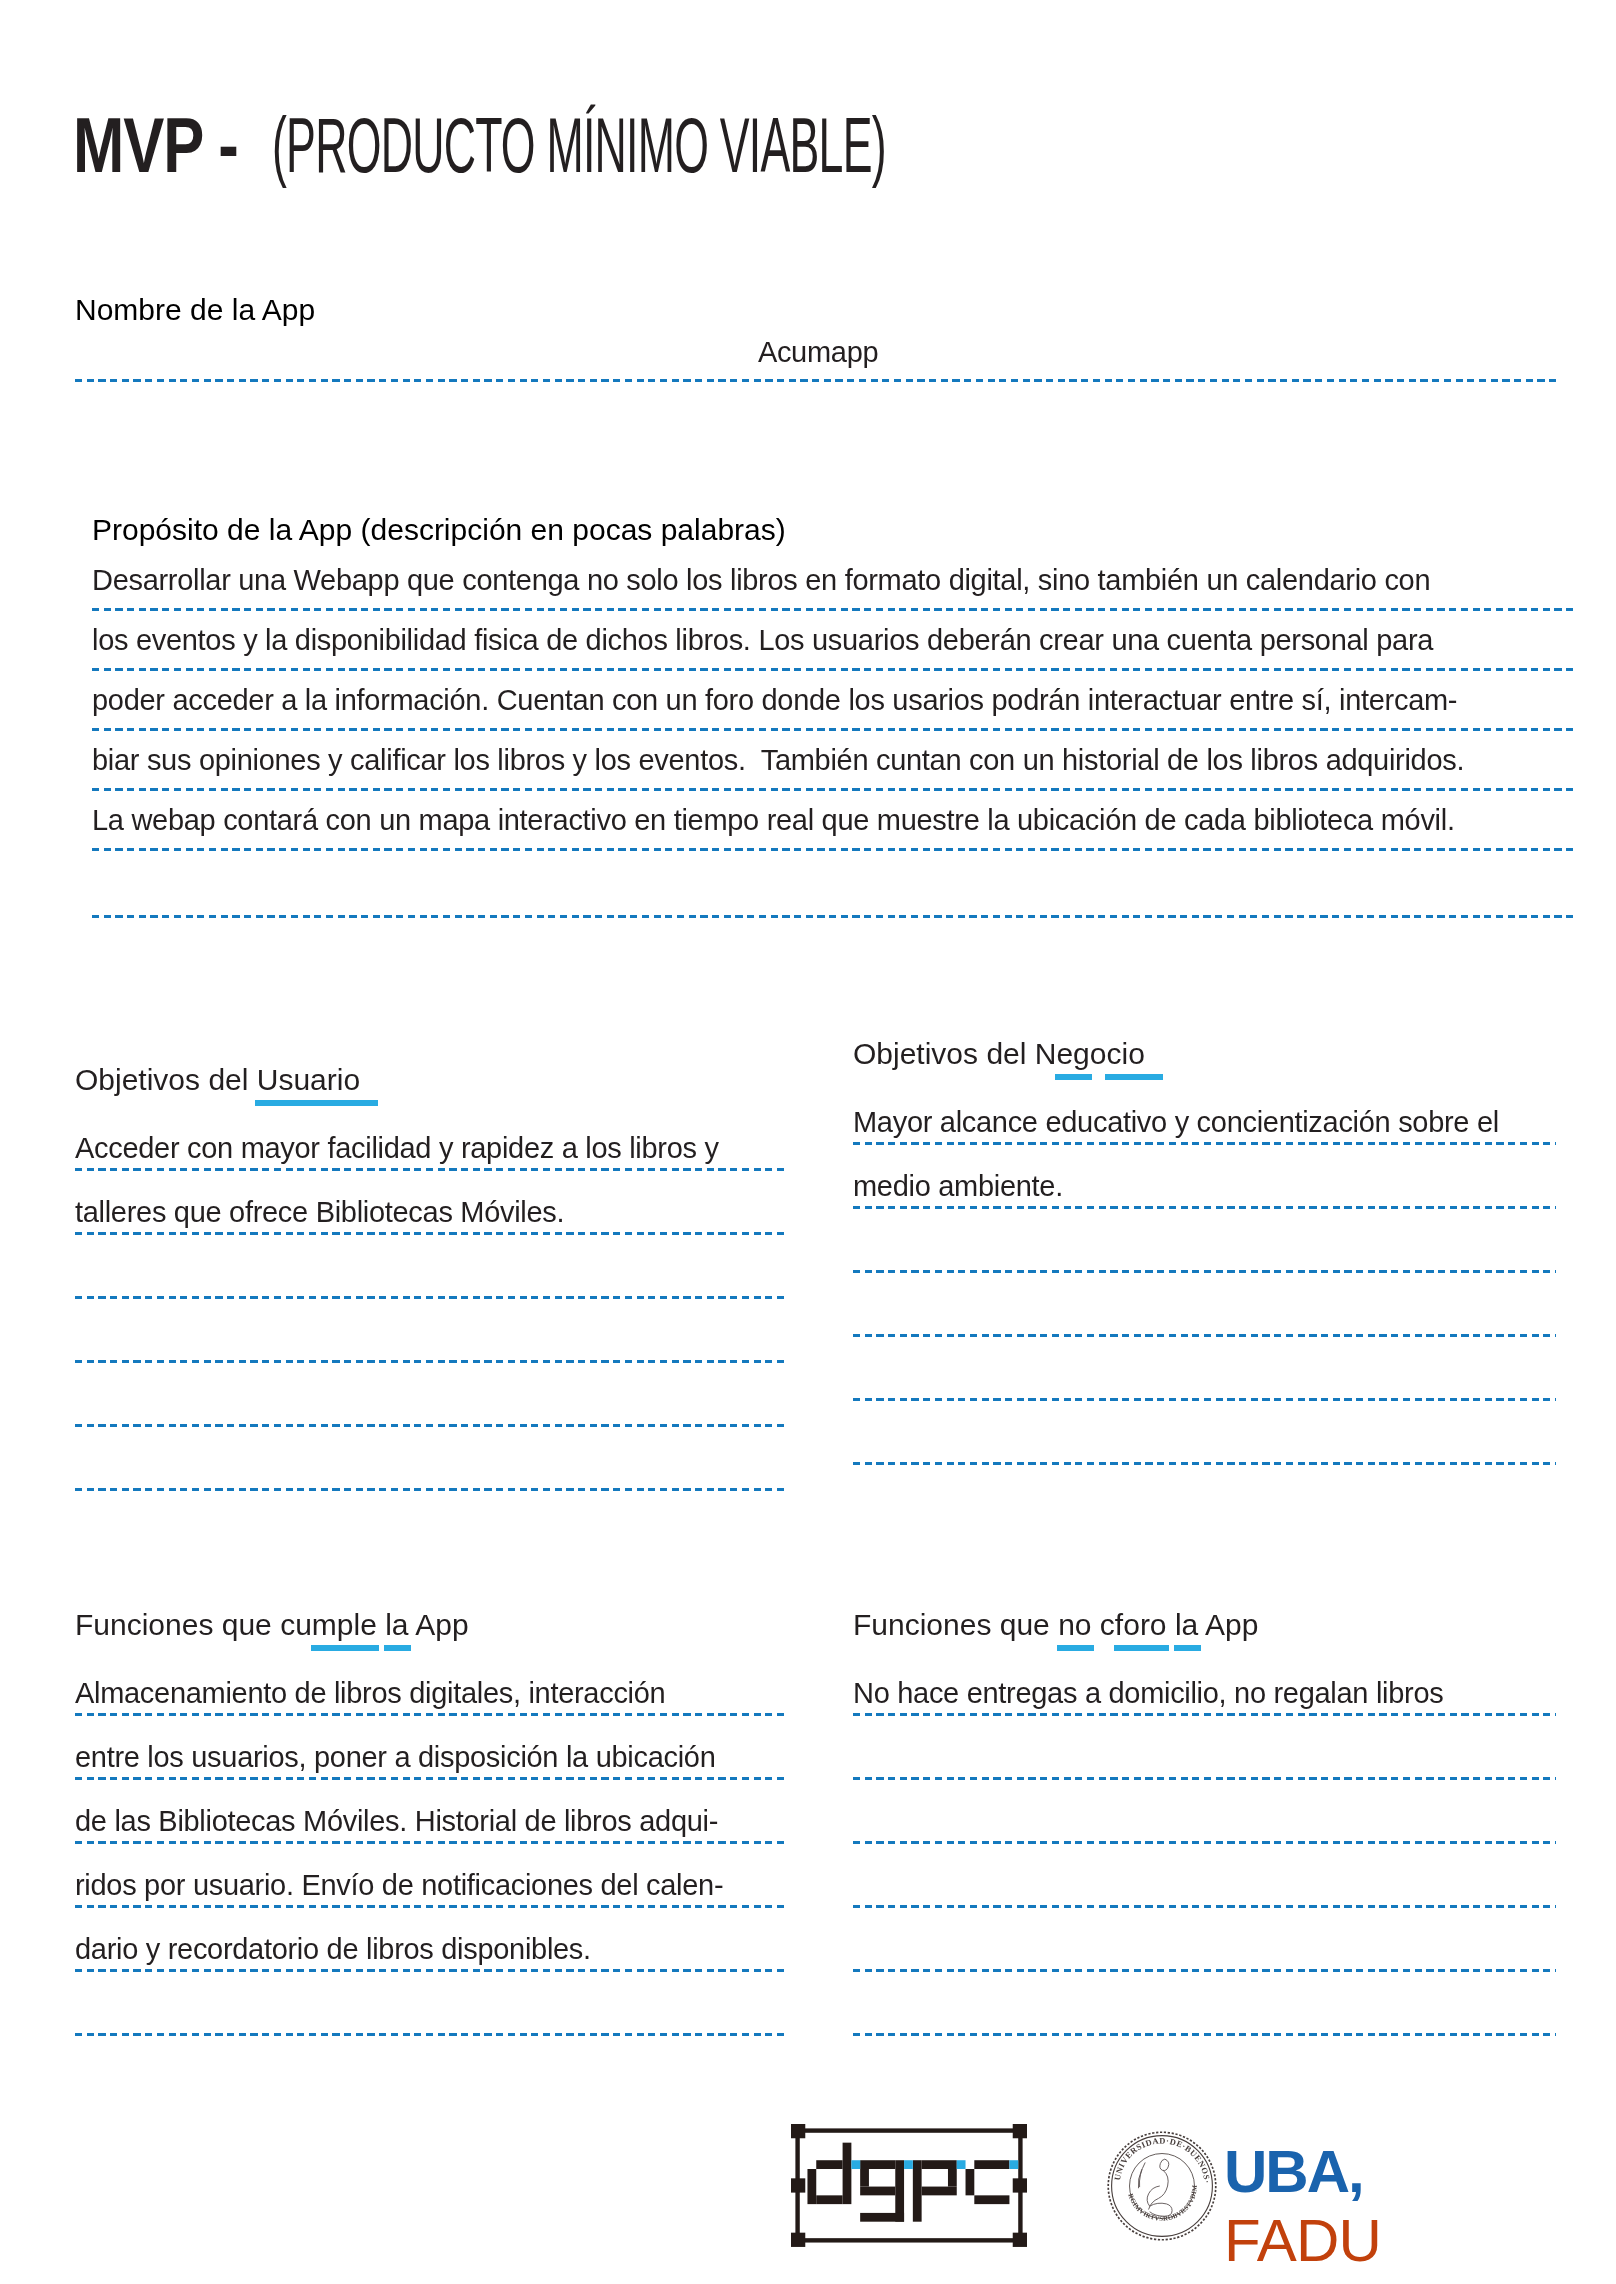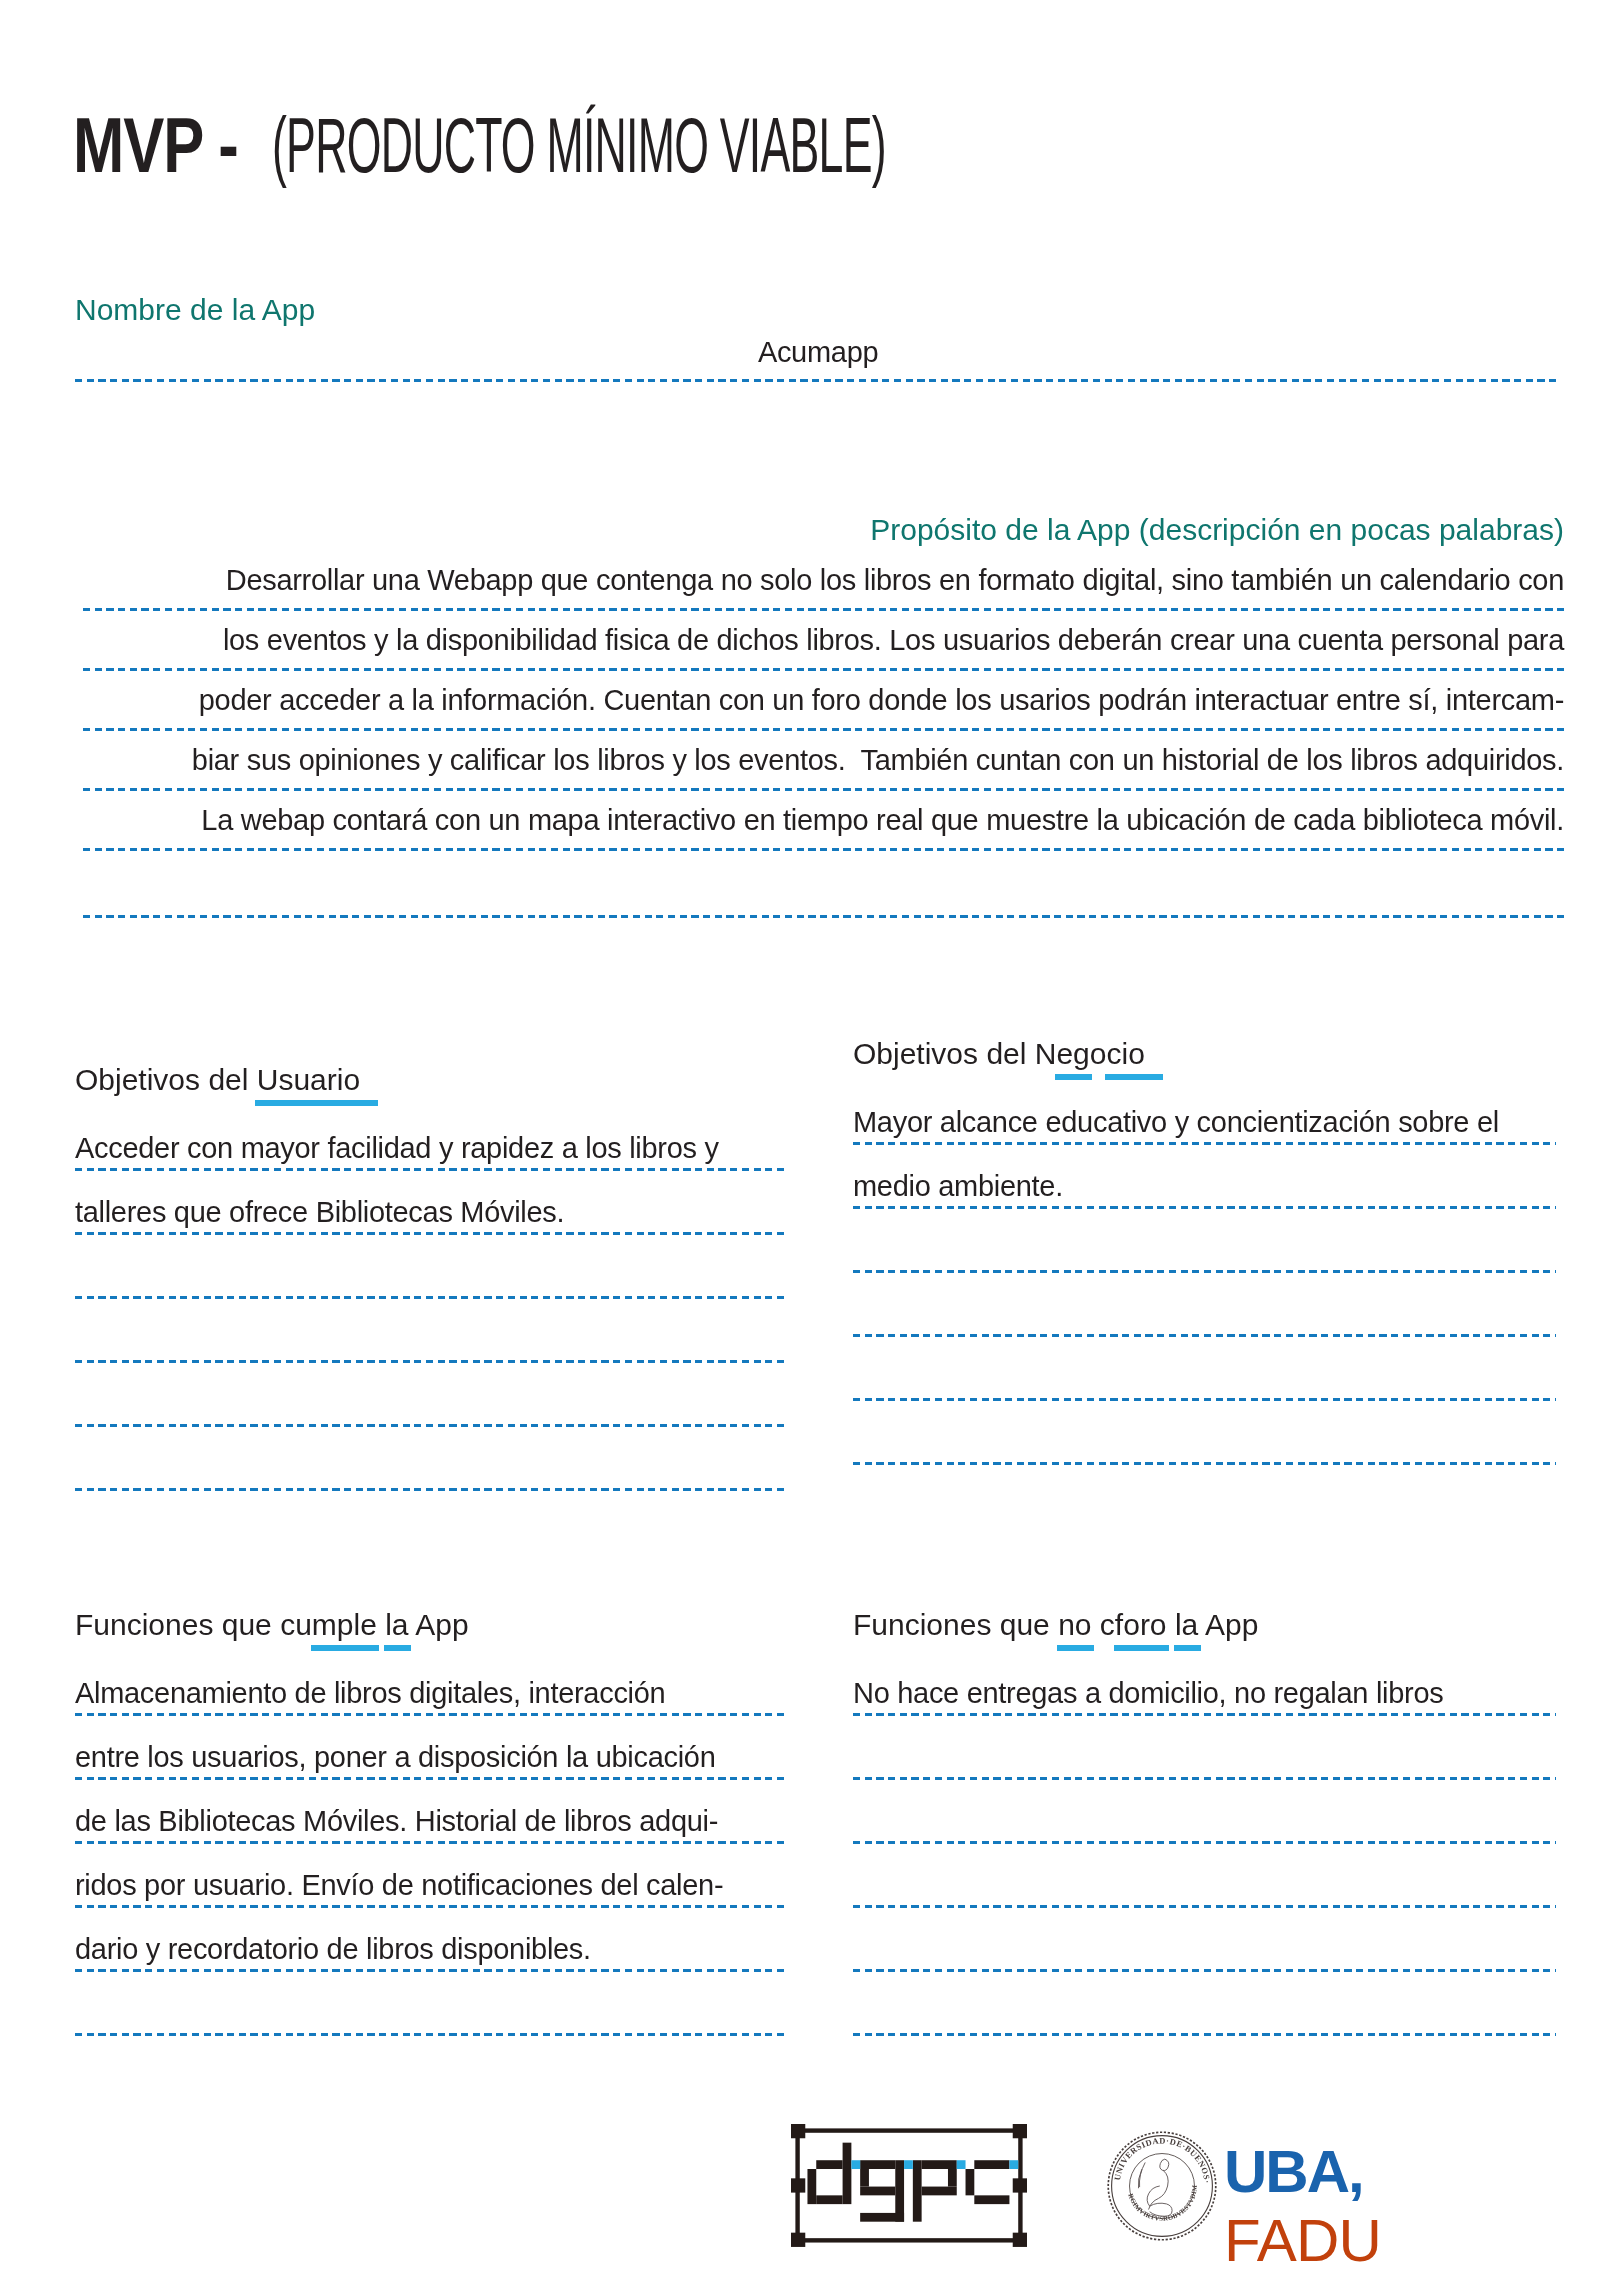--- a/index.html
+++ b/index.html
@@ -19,39 +19,39 @@
   .title .bold-wrap span{
     display:inline-block; font-size:77px; font-weight:800; letter-spacing:-1.3px;
     transform:scaleX(0.80); transform-origin:left top; white-space:pre;
   }
   .title .light-wrap span{
     display:inline-block; font-size:77px; font-weight:400; letter-spacing:-1.3px;
     transform:scaleX(0.58); transform-origin:left top; white-space:pre;
   }
 
   
-  .field-label { font-size:30px; font-weight:400; color:#0f766e; }
+  .field-label { font-size:30px; font-weight:400; color:#000000; }
   .body-text  { font-size:29px; letter-spacing:-0.3px; white-space:pre; }
 
   
   .rule { position:relative; }
   .rule::after{
     content:""; position:absolute; left:0; right:0; height:3.3px;
     background:repeating-linear-gradient(90deg,#1479BE 0 7.2px, transparent 7.2px 11.7px);
   }
 
   
   .sec-nombre { position:absolute; left:75px; top:293px; width:1481px; }
   .sec-nombre .field-label { height:43px; }
   .sec-nombre .value-line { height:60px; font-size:29px;text-align:center; }
   .sec-nombre .value-line::after { top:43px; }
   .sec-nombre .value-line .body-text { display:inline-block; padding-left:5.2px; }
 
   
-  .sec-proposito { position:absolute; left:83px; top:513px; width:1481px;text-align:right; }
+  .sec-proposito { position:absolute; left:92px; top:513px; width:1481px; }
   .sec-proposito .field-label { height:51px; }
   .p-line { height:60px; }
   .p-line::after { top:44px; }
   .p-empty { height:60px; margin-top:6.5px; }
   .p-empty::after { top:44px; }
 
   
   .col { position:absolute; }
   .col-label { height:69px; font-size:30px; }
   .c-line { height:64px; }

